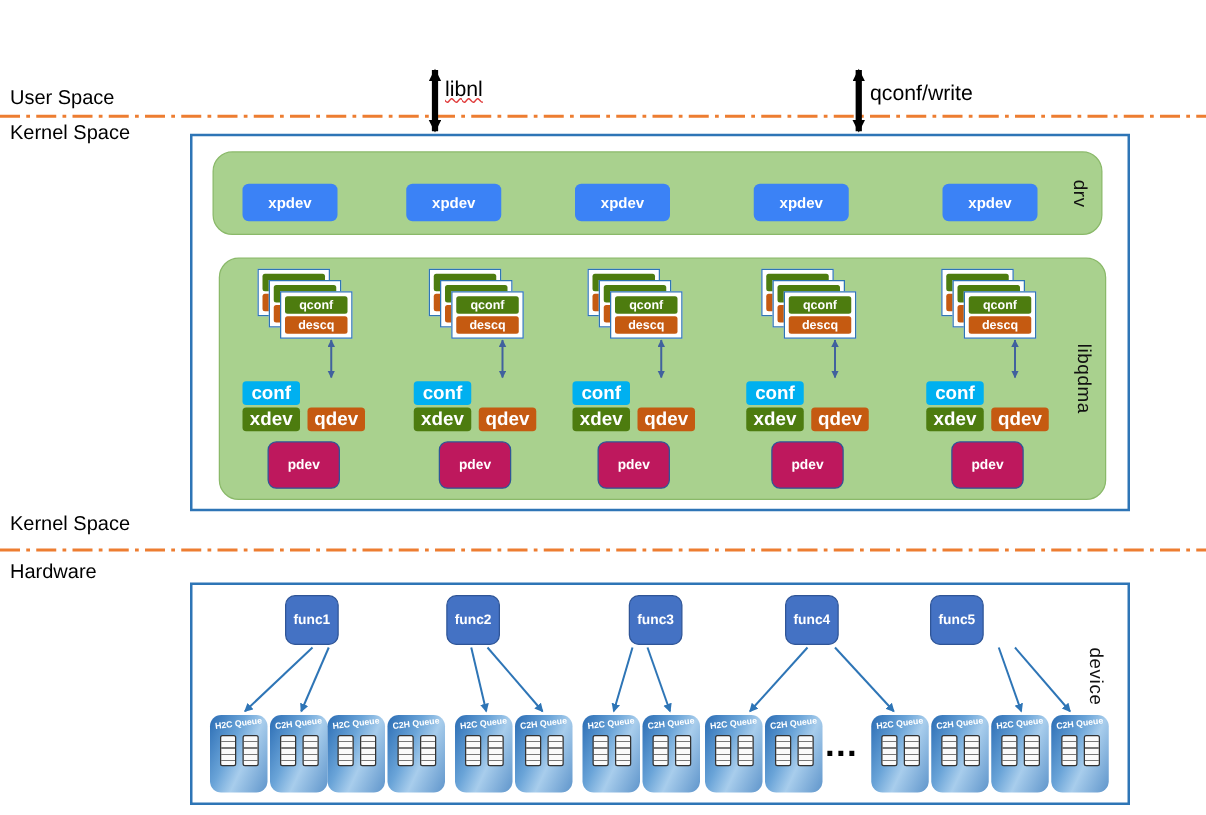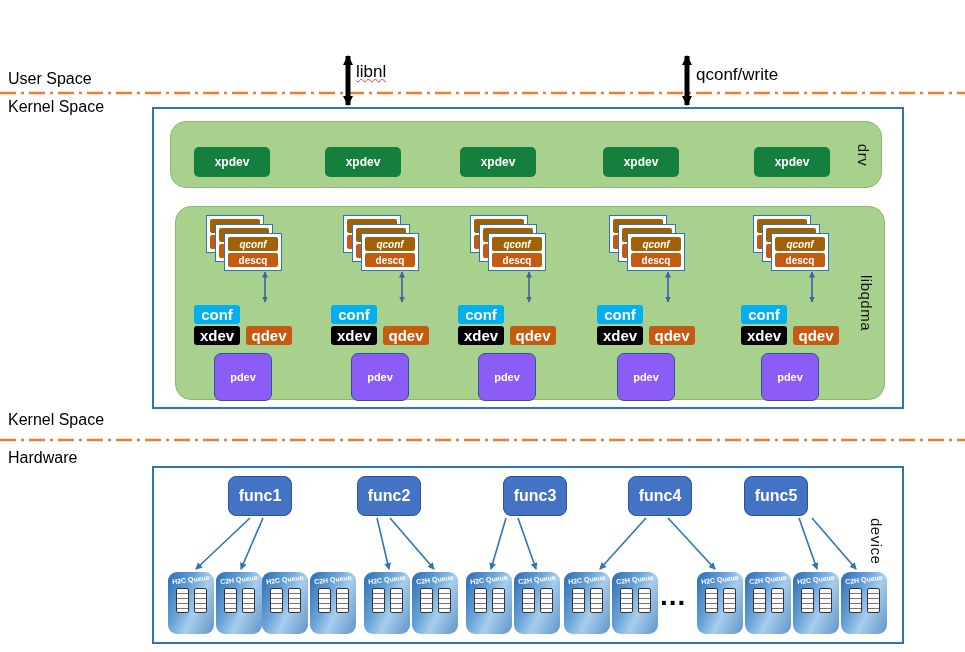--- a/index.html
+++ b/index.html
@@ -13,42 +13,42 @@
   .flow-label { font-size:17px; color:#000; }
   .libnl-label { text-decoration:underline; text-decoration-style:wavy; text-decoration-color:#e03b3b; text-decoration-thickness:1px; }
   .section-label { left:8px; font-size:16px; color:#000000; }
 
   .outer-box { border:2px solid #2E75B6; background:transparent; }
   .green { background:#A9D18E; border:1px solid #8ab969; border-radius:16px; }
 
   .vlabel { writing-mode:vertical-rl; font-size:15px; color:#111; letter-spacing:0.5px; }
   .vlabel-in { position:absolute; right:9px; top:50%; transform:translateY(-50%); }
 
-  .xpdev { position:absolute; top:25px; width:76px; height:30px; background:#15803d; border-radius:5px;
+  .xpdev { position:absolute; top:25px; width:76px; height:30px; background:#3b82f6; border-radius:5px;
            color:#fff; font-weight:bold; font-size:12px; display:flex; align-items:center; justify-content:center; }
 
   .qgroup { position:absolute; top:8px; width:110px; height:172px; }
   .stack { position:absolute; left:12px; top:0; width:76px; height:56px; }
   .card { position:absolute; width:58px; height:38px; background:#fff; border:1.5px solid #2E75B6; }
   .c0 { left:0; top:0; } .c1 { left:9px; top:9px; } .c2 { left:18px; top:18px; }
   .bar { position:absolute; left:3px; width:50px; height:14px; border-radius:2px; color:#fff; font-weight:bold;
          font-size:10px; display:flex; align-items:center; justify-content:center; }
-  .bar.qconf { top:3px; background:#a16207;font-style:italic; }
+  .bar.qconf { top:3px; background:#4d7c0f; }
   .bar.descq { top:19px; background:#C55A11; }
 
   .sbox { position:absolute; height:19px; width:46px; border-radius:3px; color:#fff; font-weight:bold; font-size:15px;
           display:flex; align-items:center; justify-content:center; }
   .conf { left:0; top:90px; background:#00B0F0; }
-  .xdev { left:0; top:111px; background:#000000; }
+  .xdev { left:0; top:111px; background:#4d7c0f; }
   .qdev { left:52px; top:111px; background:#C55A11; }
-  .pdev { position:absolute; left:20px; top:138px; width:58px; height:48px; background:#8b5cf6; border:1px solid #2f5597;
+  .pdev { position:absolute; left:20px; top:138px; width:58px; height:38px; background:#be185d; border:1px solid #2f5597;
           border-radius:7px; color:#fff; font-weight:bold; font-size:11px; display:flex; align-items:center; justify-content:center; }
 
-  .func { position:absolute; top:476px; width:64px; height:40px; background:#4472C4; border:1px solid #2f5597; border-radius:8px;
-          color:#fff; font-weight:bold; font-size:16px; display:flex; align-items:center; justify-content:center; }
+  .func { position:absolute; top:476px; width:43px; height:40px; background:#4472C4; border:1px solid #2f5597; border-radius:8px;
+          color:#fff; font-weight:bold; font-size:11px; display:flex; align-items:center; justify-content:center; }
 
   .queue { position:absolute; top:572px; width:46px; height:62px; border-radius:9px;
            background:linear-gradient(115deg,#2a6cb4 0%,#6aa4d8 38%,#a8cdec 60%,#5f95cb 100%);
            display:flex; flex-direction:column; align-items:center; padding-top:4px; }
   .queue-label { font-size:7px; color:#fff; font-weight:bold; white-space:nowrap; transform:rotate(-7deg); }
   .qicons { display:flex; gap:5px; margin-top:5px; }
   .qicon { width:13px; height:25px; background-color:#fafafa; border:1px solid #333; border-radius:2px;
            background-image:repeating-linear-gradient(to bottom, transparent 0 4px, #777 4px 5px); }
 
   .ellipsis { font-size:28px; font-weight:900; color:#000; letter-spacing:1px; }

